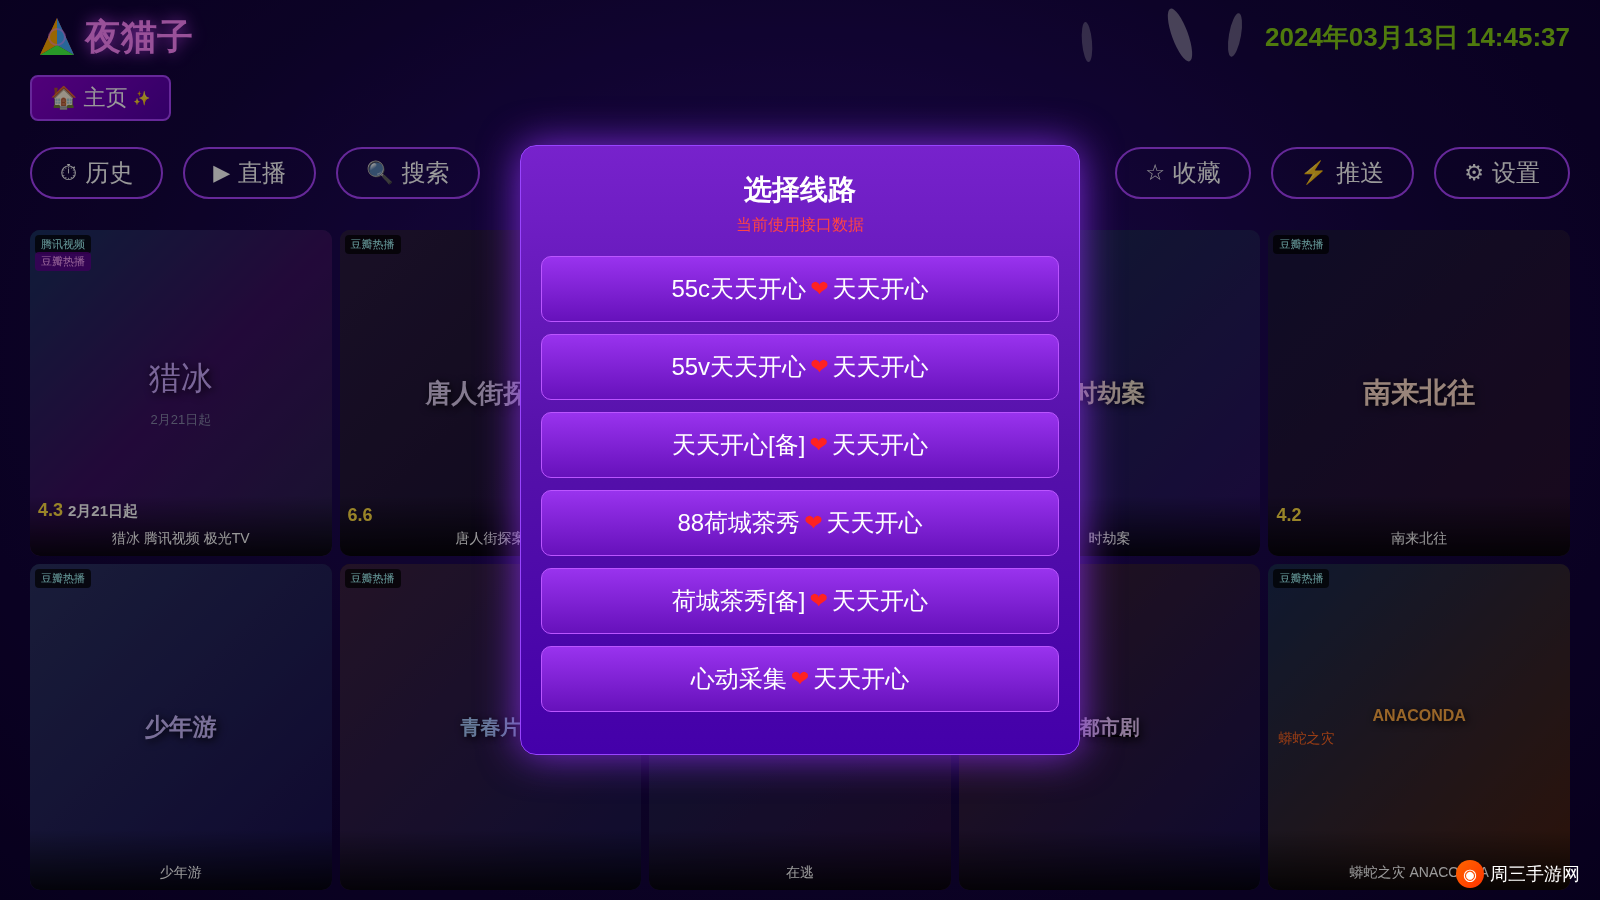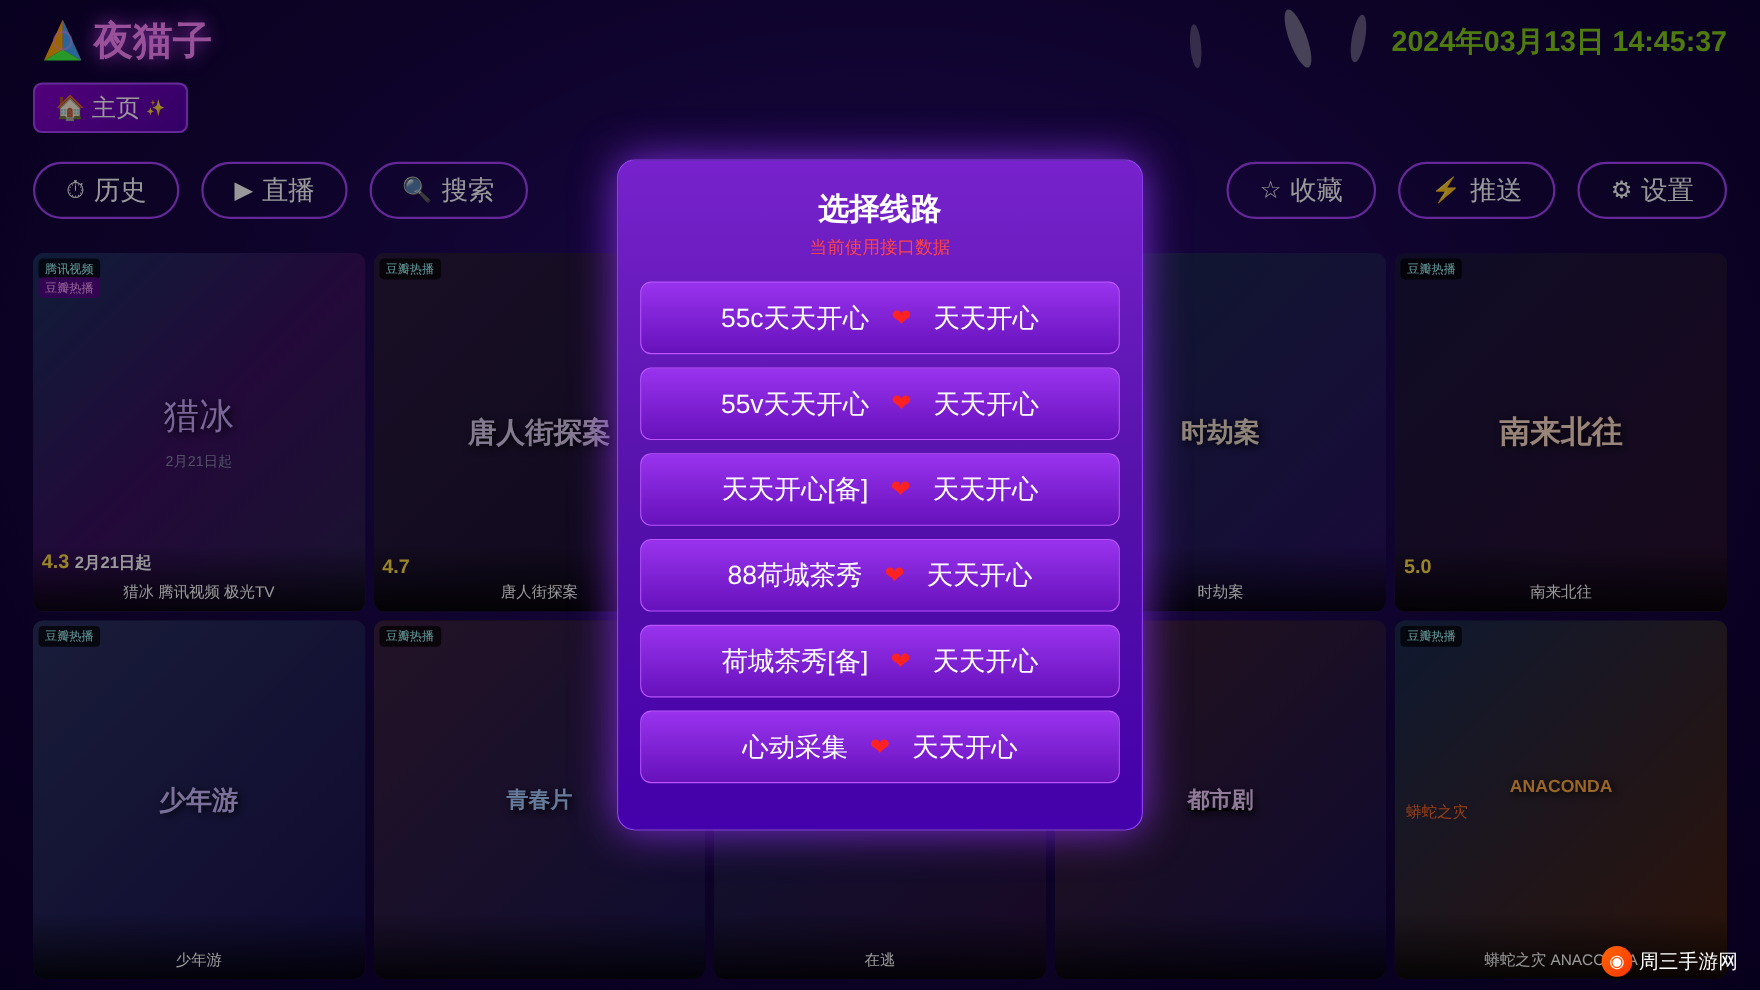--- a/index.html
+++ b/index.html
@@ -193,21 +193,21 @@
       position: absolute;
       top: 0; left: 0; right: 0; bottom: 0;
       background: rgba(0,0,0,0.4);
       z-index: 50;
       display: flex;
       align-items: center;
       justify-content: center;
     }
 
     .dialog {
-      width: 478px;
+      width: 560px;
       background: linear-gradient(180deg, #7722cc 0%, #5511aa 50%, #4400aa 100%);
       border-radius: 16px;
       padding: 25px 20px 30px;
       box-shadow: 0 0 40px rgba(150, 50, 255, 0.8);
       border: 1px solid #9944ff;
     }
 
     .dialog-title {
       text-align: center;
       color: white;
@@ -230,21 +230,21 @@
       border-radius: 10px;
       padding: 16px;
       color: white;
       font-size: 24px;
       text-align: center;
       margin-bottom: 12px;
       cursor: pointer;
       display: flex;
       align-items: center;
       justify-content: center;
-      gap: 20px;
+      gap: 4px;
     }
 
     .heart-icon {
       color: #ff2222;
       font-size: 22px;
     }
 
     
     .watermark {
       position: absolute;
@@ -371,21 +371,21 @@
 
   <div class="movie-card card-2">
     <div class="movie-card-inner">
       <div class="movie-bg" style="background: linear-gradient(135deg, #2a1a40 0%, #1a1030 100%);">
         <div style="position:absolute;top:0;left:0;right:0;bottom:0;display:flex;flex-direction:column;align-items:center;justify-content:center;">
           <div style="color:#ddccee;font-size:26px;font-weight:bold;text-align:center;padding:10px;text-shadow:2px 2px 8px #000;">唐人街探案</div>
         </div>
       </div>
       <div class="movie-badge">豆瓣热播</div>
       <div class="movie-overlay"></div>
-      <div class="movie-rating">4.7</div>
+      <div class="movie-rating">6.6</div>
       <div class="movie-title">唐人街探案</div>
     </div>
   </div>
 
   <div class="movie-card card-3">
     <div class="movie-card-inner">
       <div class="movie-bg" style="background: linear-gradient(135deg, #3a1530 0%, #2a1060 100%);">
         <div style="position:absolute;top:0;left:0;right:0;bottom:0;display:flex;flex-direction:column;align-items:center;justify-content:center;padding:10px;">
           <div style="color:#ffeeaa;font-size:22px;font-weight:bold;text-align:center;text-shadow:2px 2px 8px #000;">创翻世界</div>
           <div style="color:#aaaacc;font-size:13px;margin-top:8px;">全力以富</div>
@@ -410,21 +410,21 @@
 
   <div class="movie-card card-5">
     <div class="movie-card-inner">
       <div class="movie-bg" style="background: linear-gradient(135deg, #1a1540 0%, #2a1030 100%);">
         <div style="position:absolute;top:0;left:0;right:0;bottom:0;display:flex;flex-direction:column;align-items:center;justify-content:center;padding:10px;">
           <div style="color:#ffddcc;font-size:28px;font-weight:bold;text-align:center;text-shadow:2px 2px 8px #000;">南来北往</div>
         </div>
       </div>
       <div class="movie-badge">豆瓣热播</div>
       <div class="movie-overlay"></div>
-      <div class="movie-rating">5.0</div>
+      <div class="movie-rating">4.2</div>
       <div class="movie-title">南来北往</div>
     </div>
   </div>
 
   <div class="movie-card card-6">
     <div class="movie-card-inner">
       <div class="movie-bg" style="background: linear-gradient(135deg, #2a3060 0%, #1a1050 100%);">
         <div style="position:absolute;top:0;left:0;right:0;bottom:0;display:flex;flex-direction:column;align-items:center;justify-content:center;padding:10px;">
           <div style="color:#ccbbff;font-size:24px;font-weight:bold;text-align:center;text-shadow:2px 2px 8px #000;">少年游</div>
         </div>

